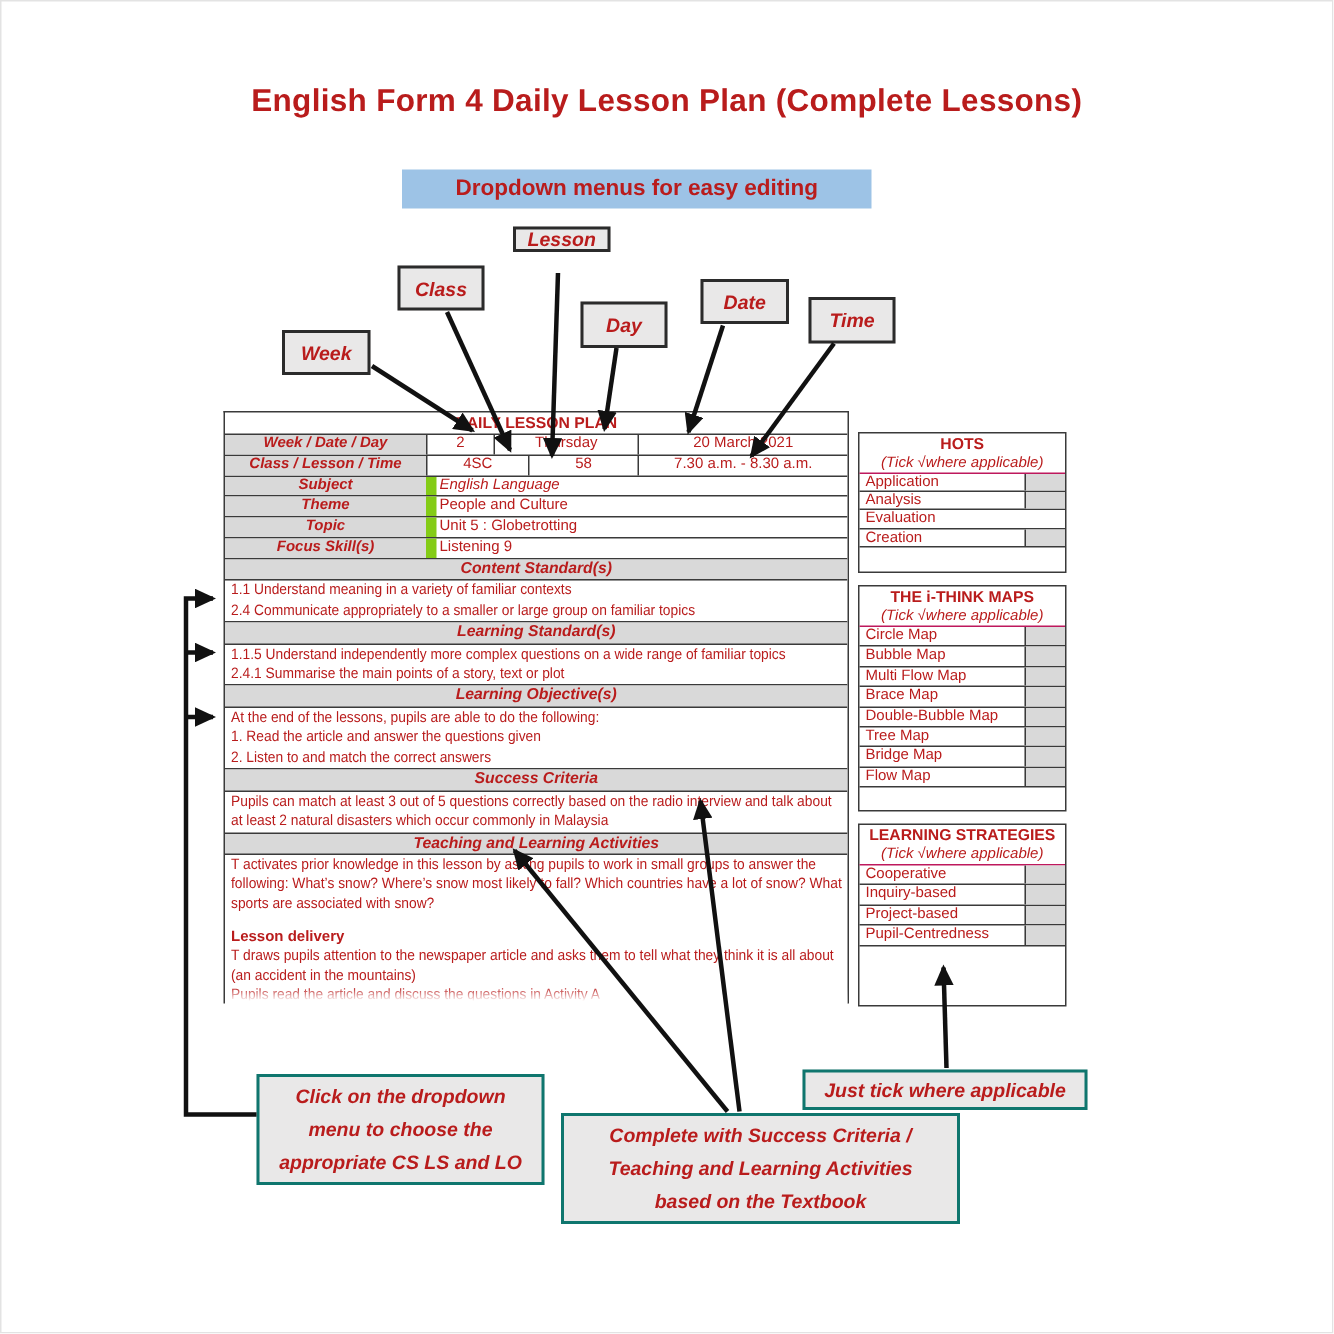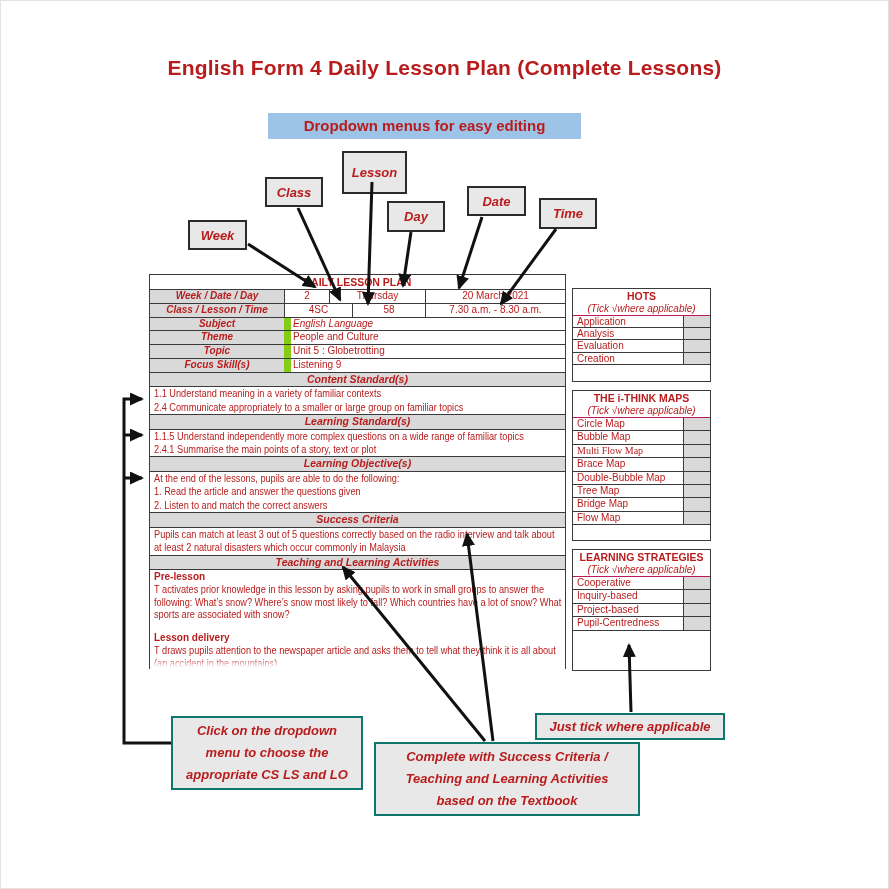--- a/index.html
+++ b/index.html
@@ -11,21 +11,21 @@
               font-size:21px;font-weight:bold;letter-spacing:.2px;}
   .highlight{position:absolute;left:267px;top:112px;width:313px;height:26px;line-height:26px;
              text-align:center;font-size:15px;font-weight:bold;background:#9DC3E6;}
 
   
   .tag{position:absolute;background:#E9E8E8;border:2px solid #2b2b2b;box-sizing:border-box;
        display:flex;align-items:center;justify-content:center;
        font-size:13px;font-weight:bold;font-style:italic;}
   #tag-week{left:187px;top:219px;width:59px;height:30px}
   #tag-class{left:264px;top:176px;width:58px;height:30px}
-  #tag-lesson{left:341px;top:150px;width:65px;height:43px}
+  #tag-lesson{left:341px;top:150px;width:65px;height:17px}
   #tag-day{left:386px;top:200px;width:58px;height:31px}
   #tag-date{left:466px;top:185px;width:59px;height:30px}
   #tag-time{left:538px;top:197px;width:58px;height:31px}
 
   
   .note{position:absolute;background:#E9E8E8;border:2px solid #0f766e;box-sizing:border-box;
         display:flex;align-items:center;justify-content:center;text-align:center;
         font-size:13px;font-weight:bold;font-style:italic;white-space:pre-line;line-height:1.7;}
   #note-dropdown{left:170px;top:715px;width:192px;height:74px;}
   #note-complete{left:373px;top:741px;width:266px;height:74px;}
@@ -141,21 +141,20 @@
       </div>
 
     <div class="sec-h">Success Criteria</div>
     <div class="doc-par">
       <div class="cond">Pupils can match at least 3 out of 5 questions correctly based on the radio interview and talk about at least 2 natural disasters which occur commonly in Malaysia</div>
     </div>
 
     <div class="sec-h">Teaching and Learning Activities</div>
     <div class="acts" id="activities">
         <div class="act-block">
-          <div class="act-head">Pre-lesson</div>
           <div class="act-body cond">T activates prior knowledge in this lesson by asking pupils to work in small groups to answer the following: What’s snow? Where’s snow most likely to fall? Which countries have a lot of snow? What sports are associated with snow?</div>
         </div>
         <div class="act-block">
           <div class="act-head">Lesson delivery</div>
           <div class="act-body cond">T draws pupils attention to the newspaper article and asks them to tell what they think it is all about (an accident in the mountains)
 Pupils read the article and discuss the questions in Activity A</div>
         </div>
       </div>
 
     <div class="fade"></div>
@@ -166,42 +165,42 @@
         <div class="ptitle">HOTS</div>
         <div class="psub">(Tick √where applicable)</div>
         <div class="prow" style="height: 12.2px; line-height: 11.2px;">
           <div class="plabel">Application</div>
           <div class="ptick"></div>
         </div>
         <div class="prow" style="height: 12.2px; line-height: 11.2px;">
           <div class="plabel">Analysis</div>
           <div class="ptick"></div>
         </div>
-        <div class="prow" style="height: 12.2px; line-height: 11.2px;">
+        <div class="prow" style="height: 12.2px; line-height: 11.2px; flex-direction: column;">
           <div class="plabel">Evaluation</div>
           <div class="ptick"></div>
         </div>
         <div class="prow" style="height: 12.2px; line-height: 11.2px;">
           <div class="plabel">Creation</div>
           <div class="ptick"></div>
         </div>
         <div class="pfoot"></div>
       </div>
       <div class="panel panel1">
         <div class="ptitle">THE i-THINK MAPS</div>
         <div class="psub">(Tick √where applicable)</div>
         <div class="prow" style="height: 13.4px; line-height: 12.4px;">
           <div class="plabel">Circle Map</div>
           <div class="ptick"></div>
         </div>
         <div class="prow" style="height: 13.4px; line-height: 12.4px;">
           <div class="plabel">Bubble Map</div>
           <div class="ptick"></div>
         </div>
-        <div class="prow" style="height: 13.4px; line-height: 12.4px; font-family: Liberation Serif, serif;">
+        <div class="prow" style="height: 13.4px; line-height: 12.4px;">
           <div class="plabel">Multi Flow Map</div>
           <div class="ptick"></div>
         </div>
         <div class="prow" style="height: 13.4px; line-height: 12.4px;">
           <div class="plabel">Brace Map</div>
           <div class="ptick"></div>
         </div>
         <div class="prow" style="height: 13.4px; line-height: 12.4px;">
           <div class="plabel">Double-Bubble Map</div>
           <div class="ptick"></div>

